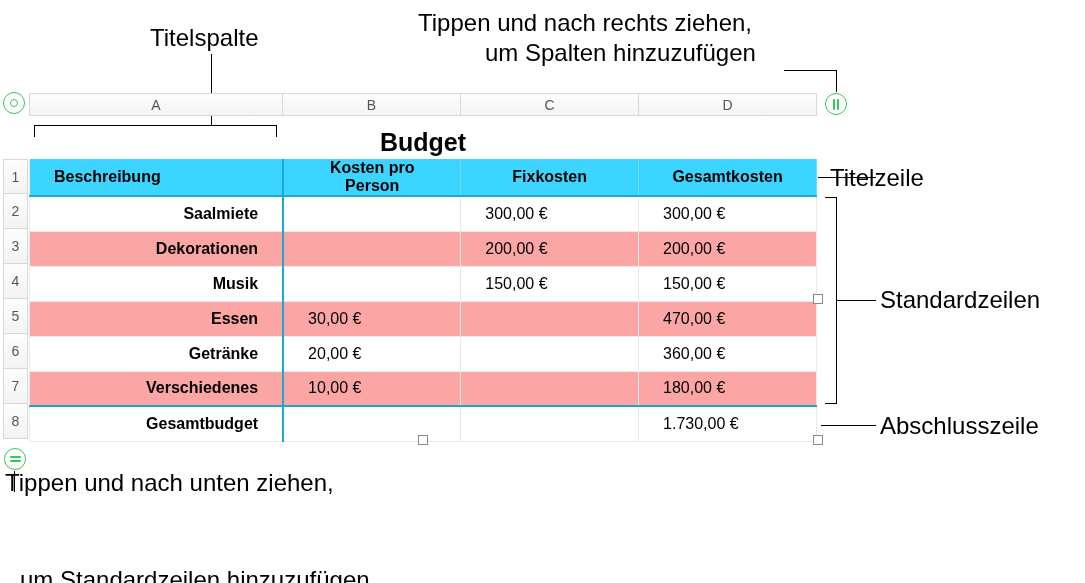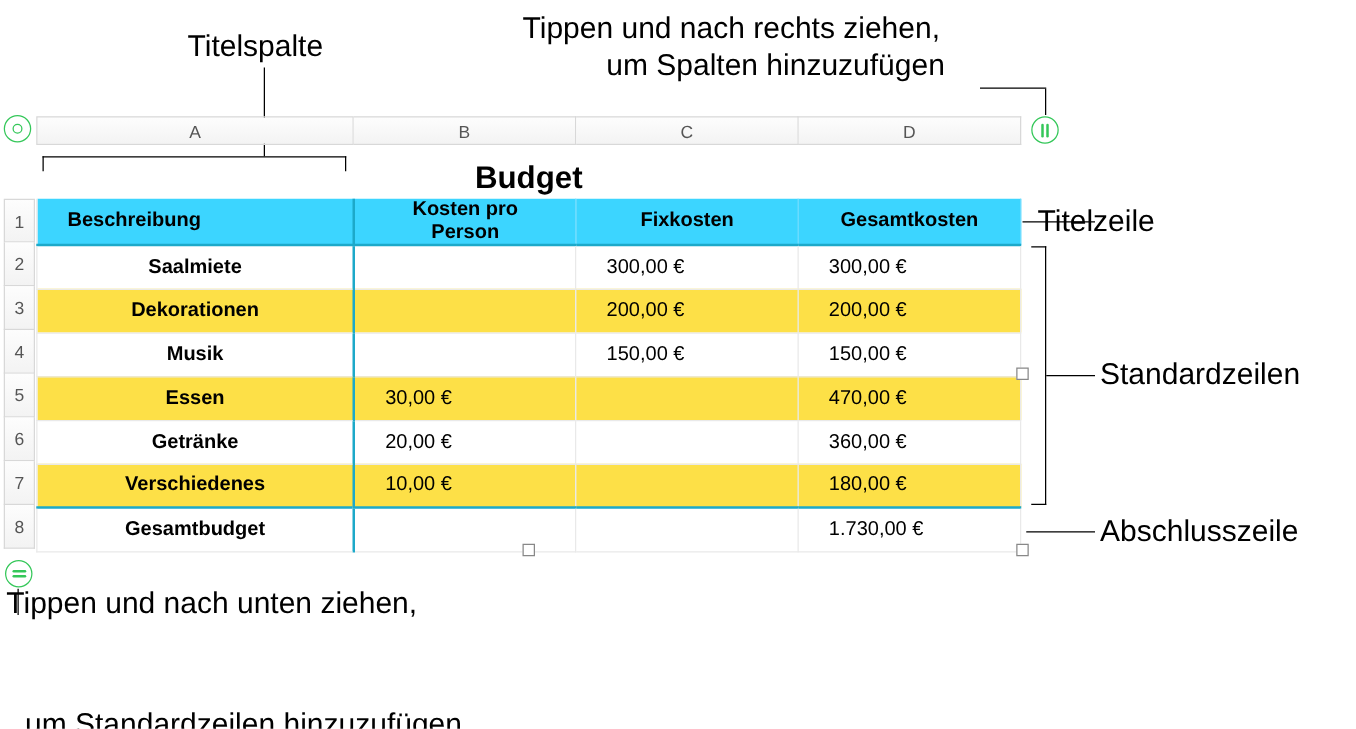--- a/index.html
+++ b/index.html
@@ -86,24 +86,24 @@
     }
     .data-table th {
       background: #3cd5ff;
       font-weight: bold;
       color: #000;
       border-bottom: 2px solid #1da9c9;
       border-right: 1px solid #6bdcff;
     }
     .data-table th:first-child { border-left: 1px solid #e9e9e9; }
     .data-table td:first-child { border-left: 1px solid #e9e9e9; }
-    .data-table .stripe { background: #fde047; }
+    .data-table .stripe { background: #fca5a5; }
     .title-col-sep { border-right: 2px solid #1da9c9 !important; }
     .data-table tfoot td { border-top: 2px solid #1da9c9; }
-    .desc { text-align: center; font-weight: bold; }
+    .desc { text-align: right; font-weight: bold; }
     .num { }
     .table-title {
       position: absolute;
       left: 29px;
       top: 128px;
       width: 788px;
       text-align: center;
       font-size: 25px;
       font-weight: bold;
       color: #000;

